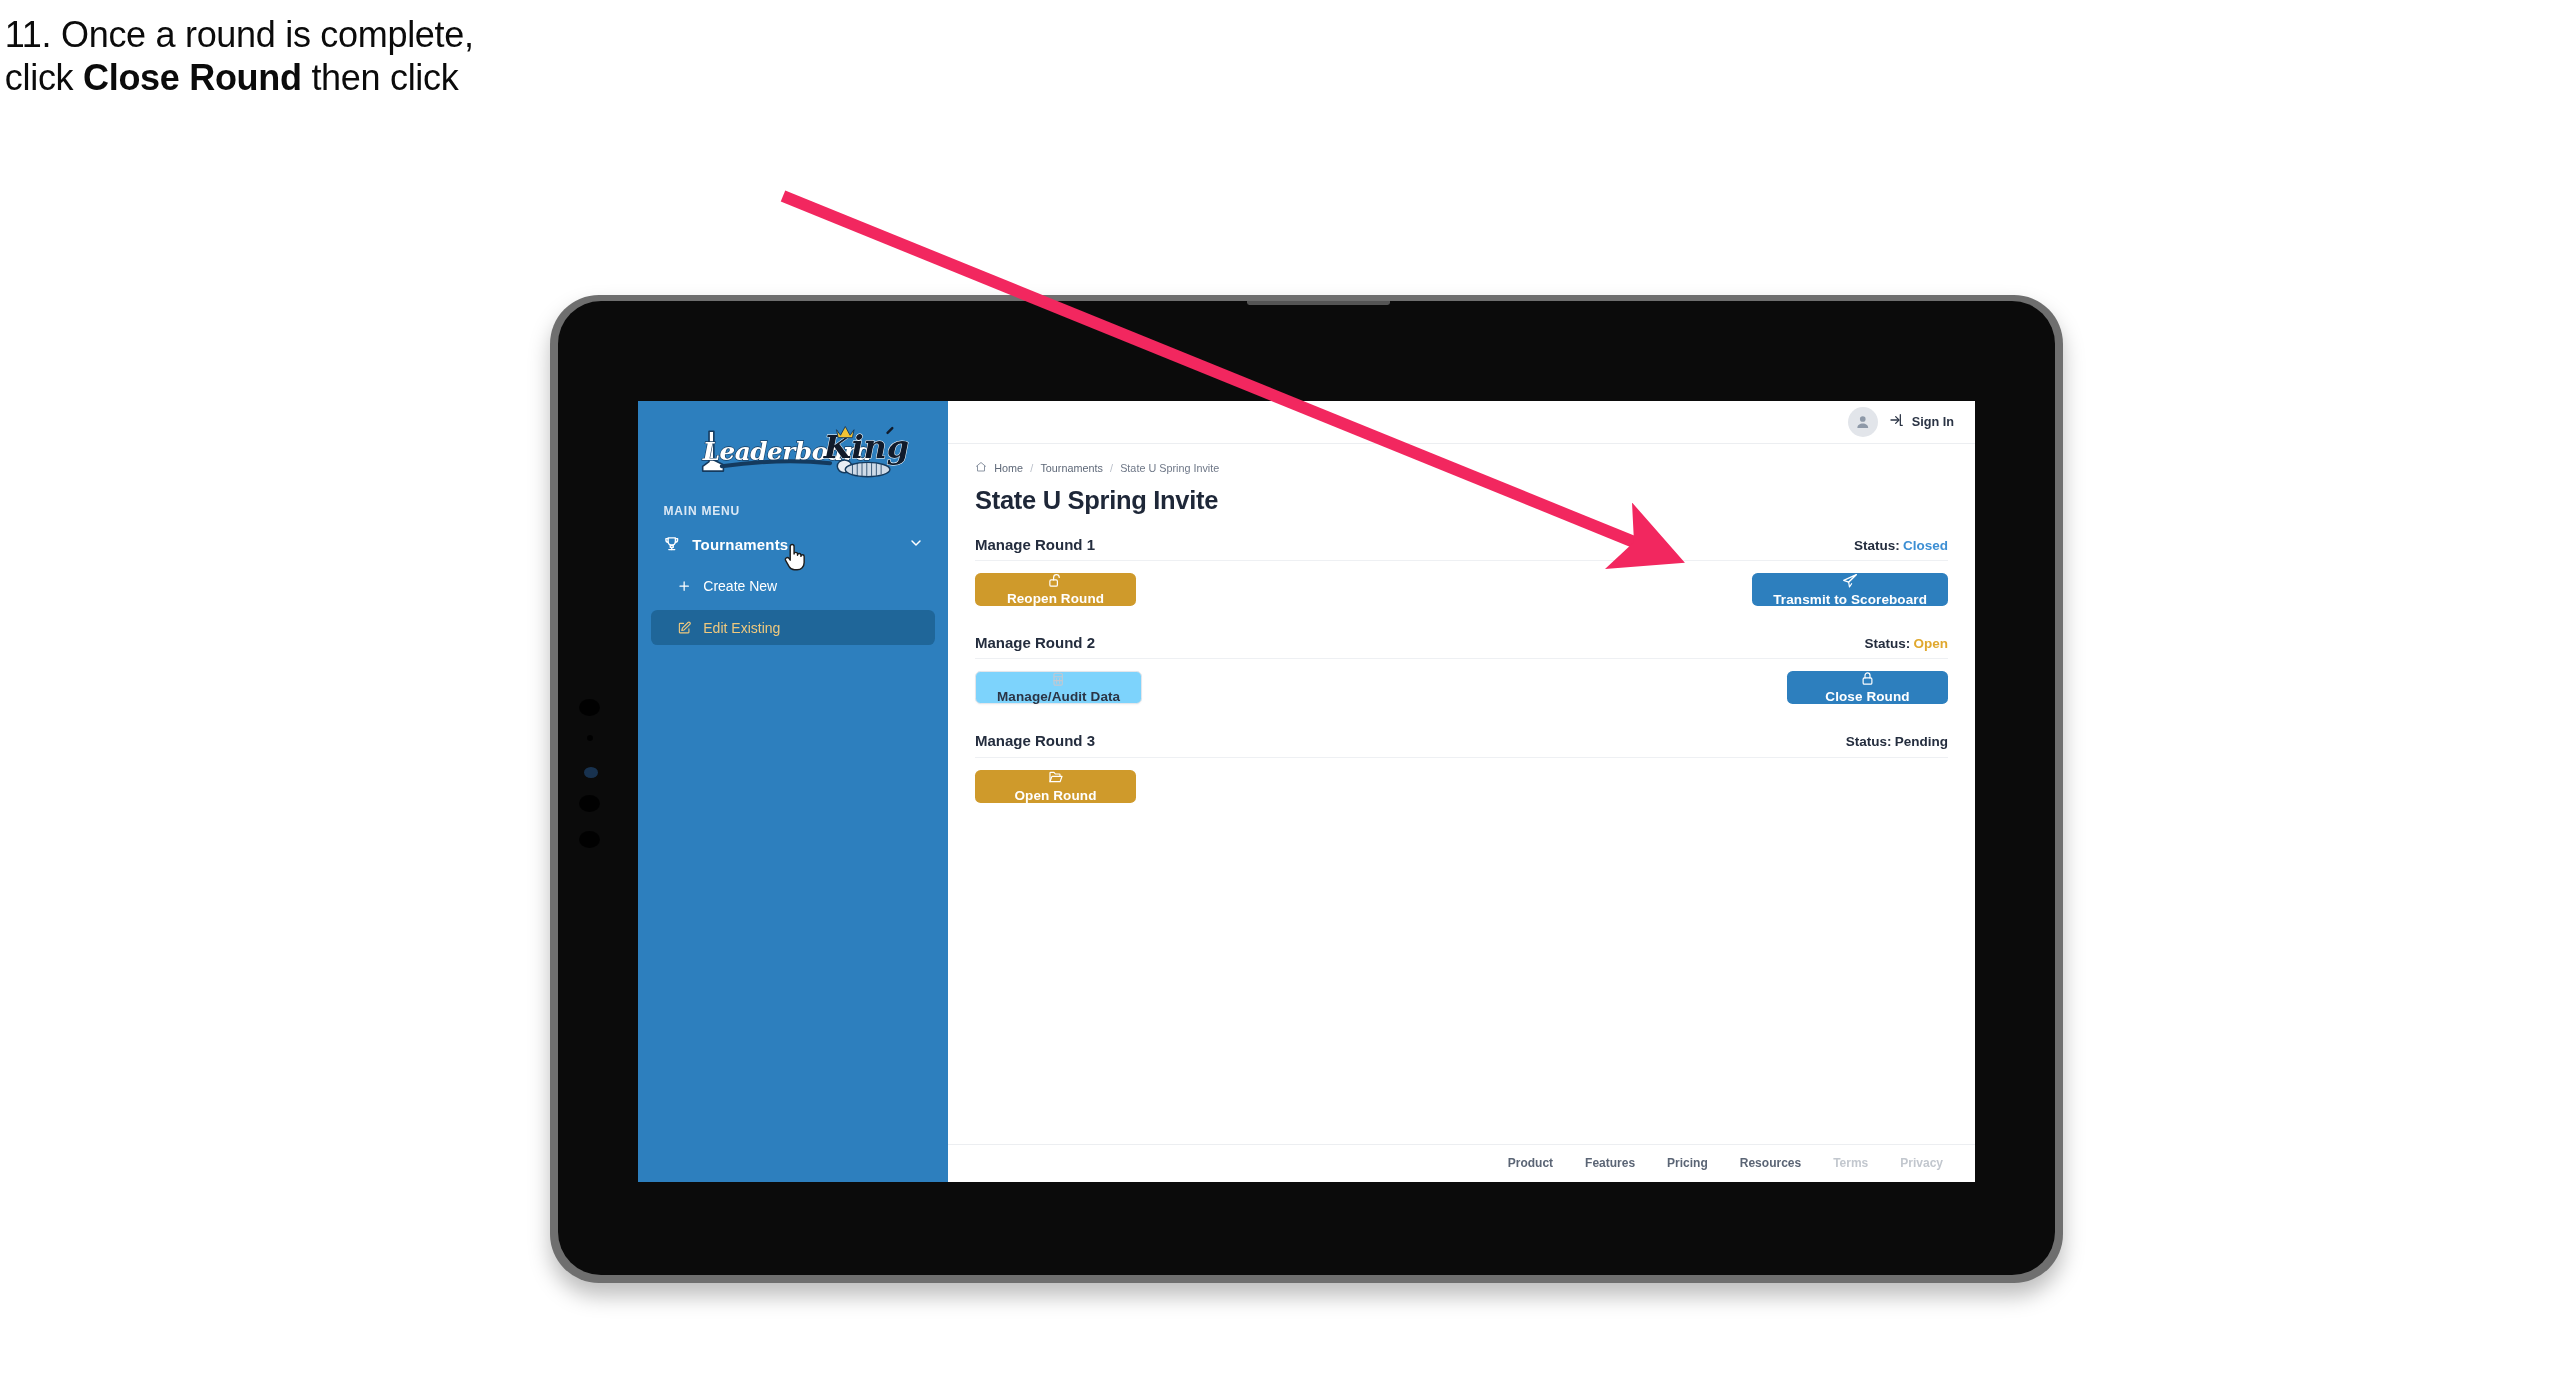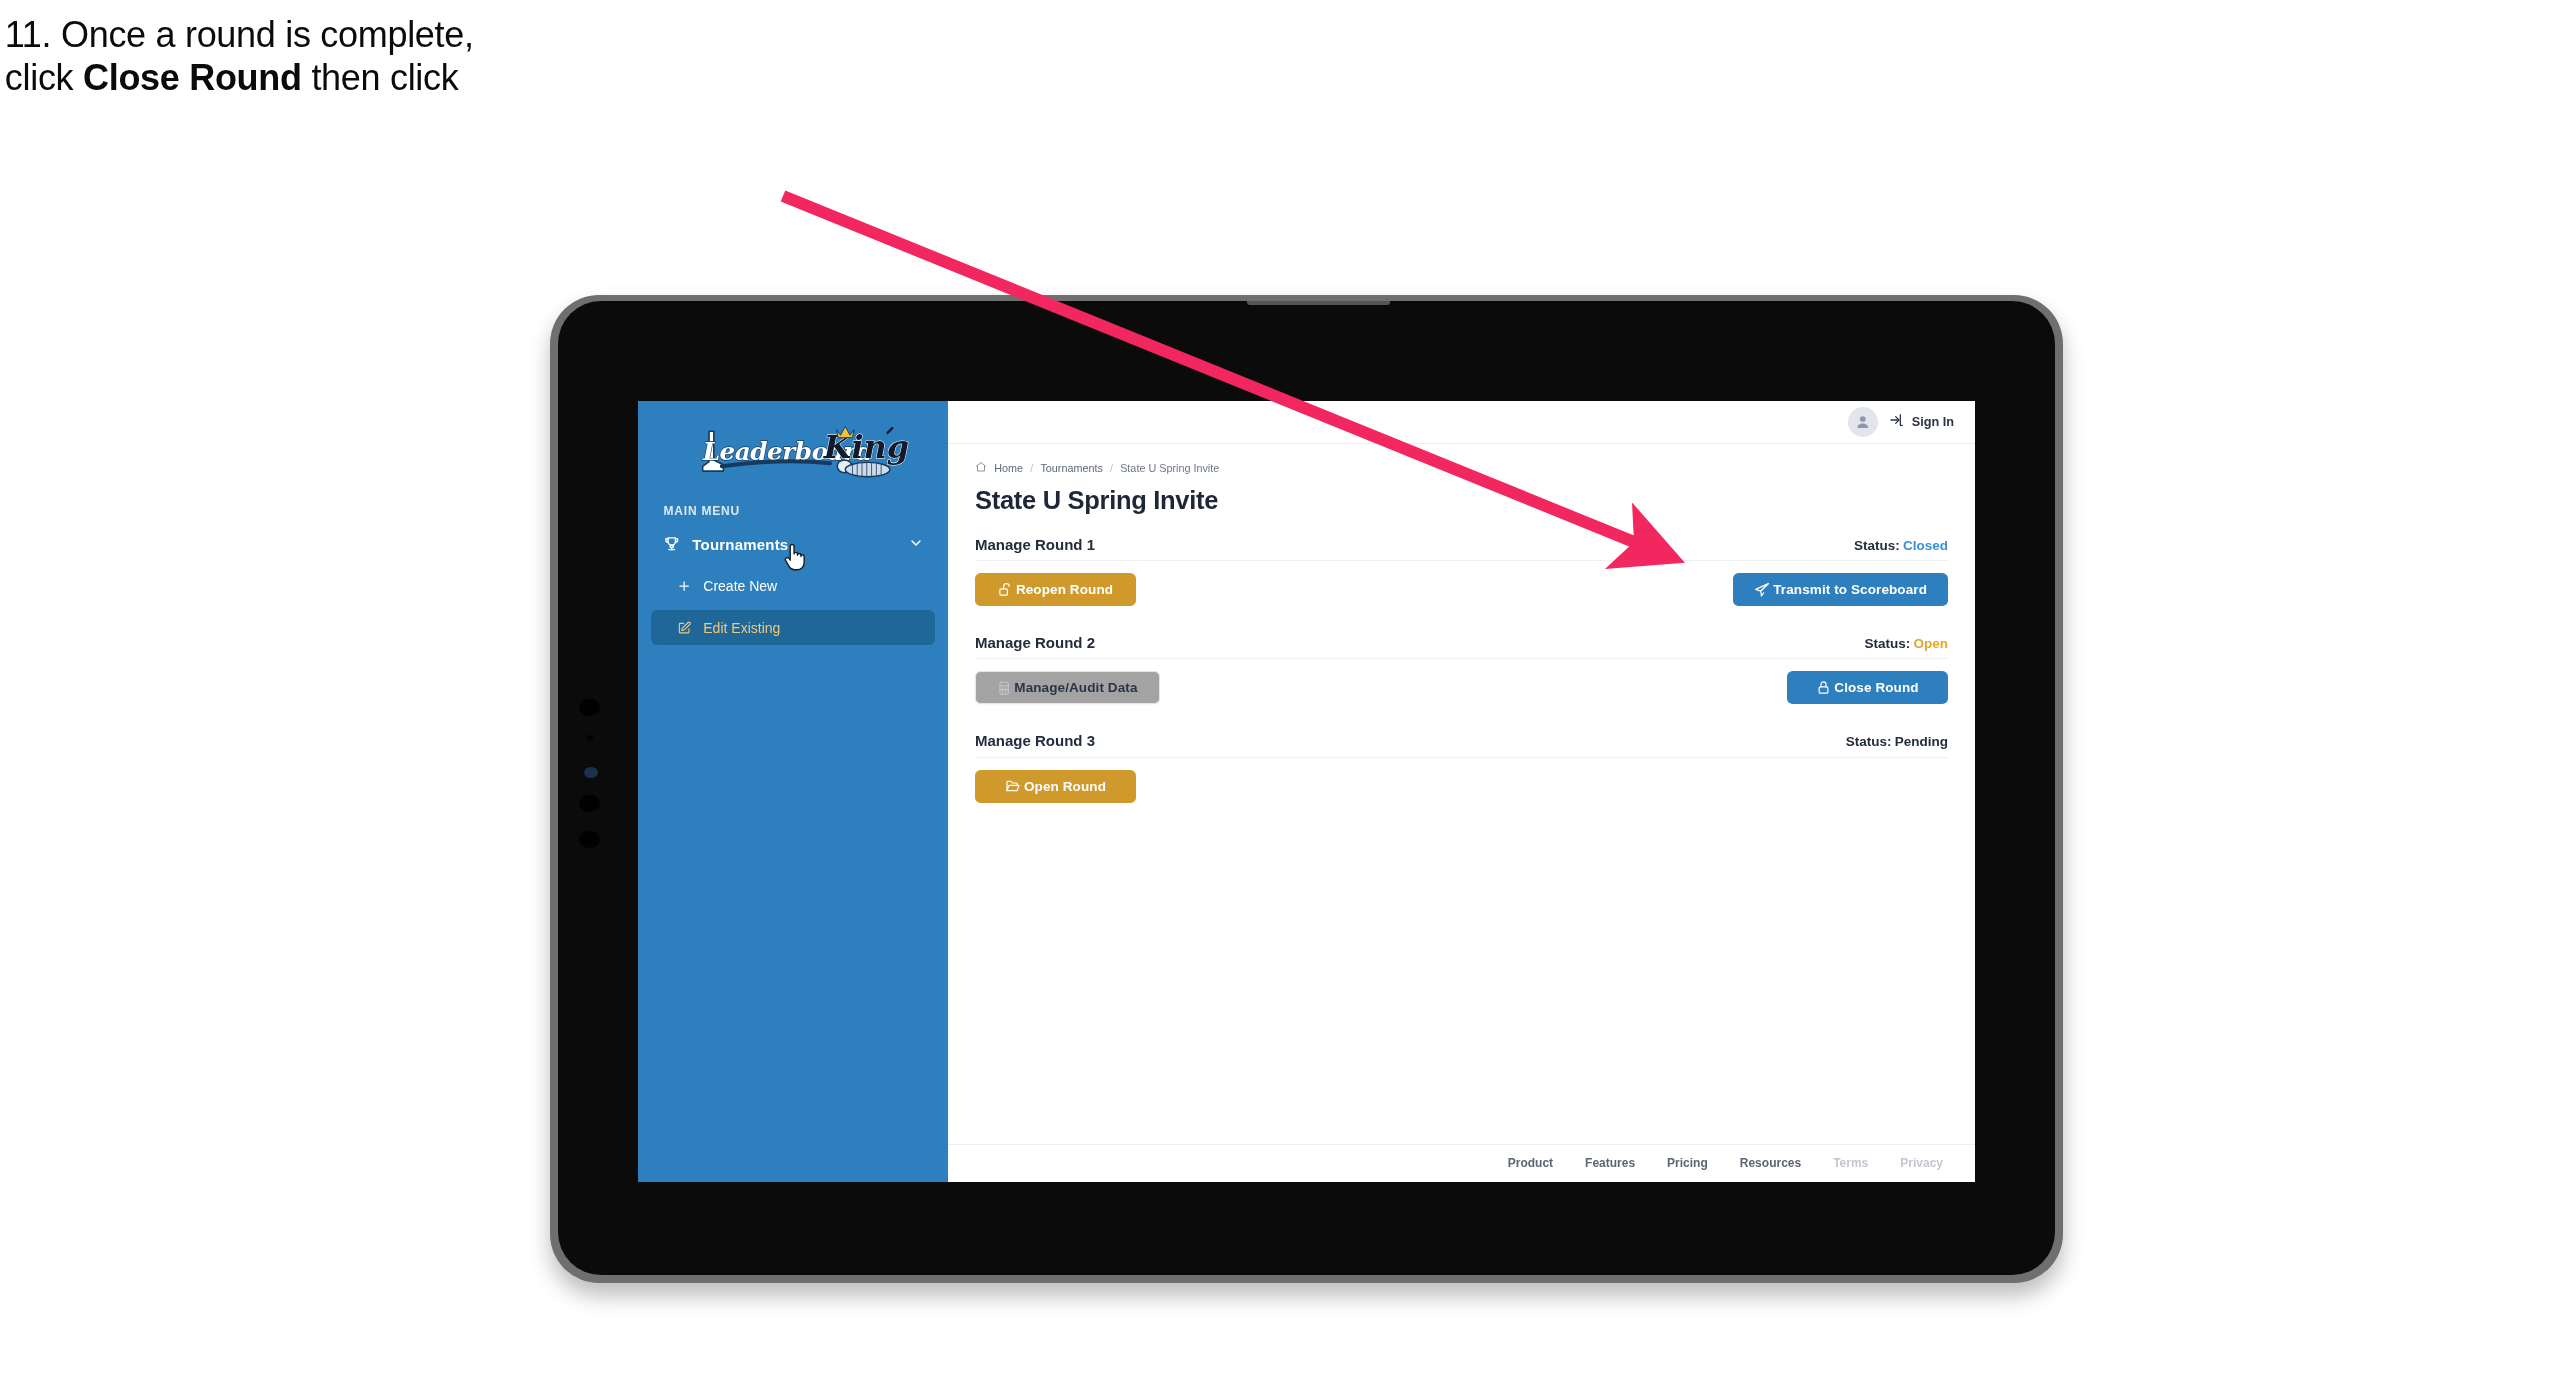--- a/index.html
+++ b/index.html
@@ -154,25 +154,26 @@
   .round-actions {
     display:flex; align-items:center; justify-content:space-between;
     margin-top: 11px; min-height: 35px;
   }
   .btn {
     display:inline-flex; align-items:center; justify-content:center;
     gap: 3px; height: 33px; padding: 0 21px;
     border-radius: 5.6px; font-size: 13.5px; font-weight: 700;
     border: none; cursor: pointer; white-space: nowrap;
     letter-spacing: 0.1px;
+    flex-direction: column;
   }
   .btn-gold { background: #cf9a2b; color: #ffffff; min-width: 161px; }
   .btn-blue { background: #2d7fbe; color: #ffffff; min-width: 161px; }
   .btn-ghost {
-    background: #a3a3a3; color: #2b3445;
+    background: #7dd3fc; color: #2b3445;
     border: 0.8px solid #e3e6eb; min-width: 161px;
     box-shadow: 0 0.8px 1.6px rgba(0,0,0,0.04);
   }
   .btn .bico { display:flex; align-items:center; }
 
   .footer {
     height: 38px; border-top: 0.8px solid #eceef1;
     display:flex; align-items:center; justify-content:flex-end;
     gap: 32px; padding-right: 32px; background:#fff;padding-left:34px;
   }

